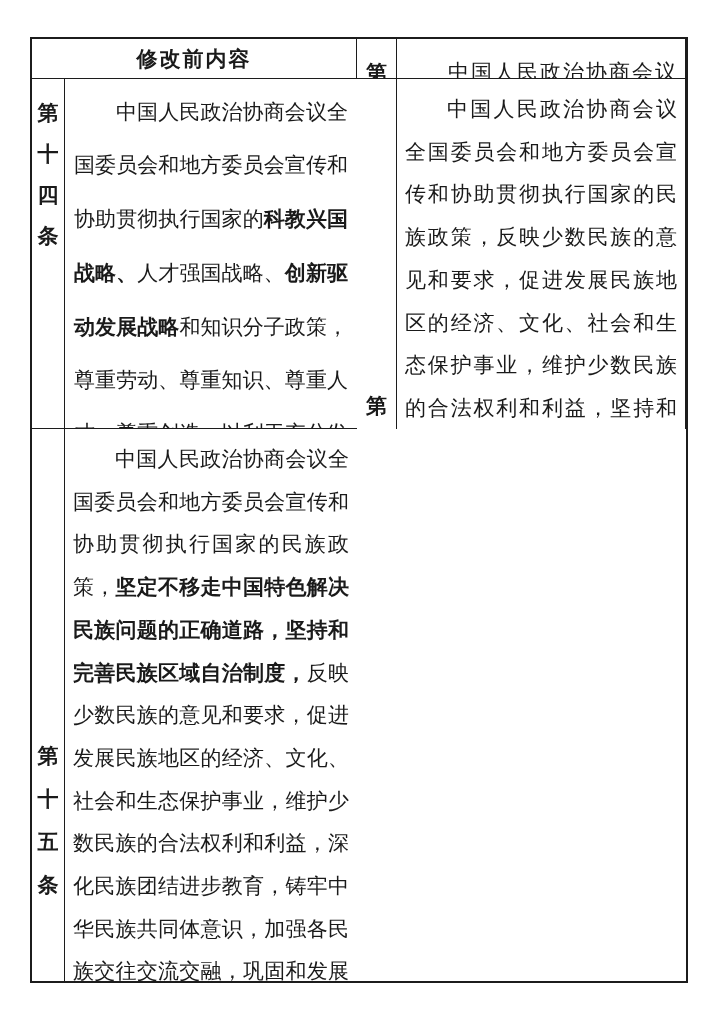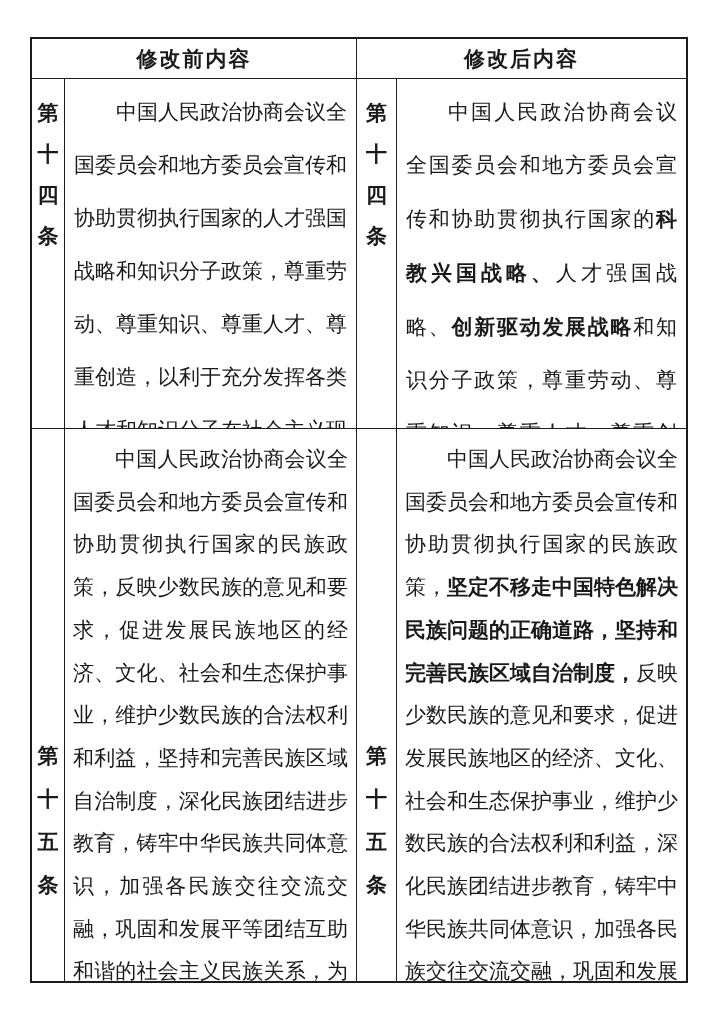--- a/index.html
+++ b/index.html
@@ -77,23 +77,20 @@
 </style>
 </head>
 <body>
 
 <div class="page">
   <div class="cmp-table">
 
     <div class="cell header-cell hdr-left c-r c-b">
       <span>修改前内容</span>
     </div>
-    <div class="cell header-cell hdr-right c-b">
-      <span>修改后内容</span>
-    </div>
 
     <div class="cell label-cell label-row1 c-r c-b">
         <div>第</div>
         <div>十</div>
         <div>四</div>
         <div>条</div>
       </div>
     <div class="cell content-cell row1-content c-r c-b">
       <p><span>中国人民政治协商会议全国委员会和地方委员会宣传和协助贯彻执行国家的人才强国战略和知识分子政策，尊重劳动、尊重知识、尊重人才、尊重创造，以利于充分发挥各类人才和知识分子在社会主义现代化建设中的作用。</span></p>
     </div>

